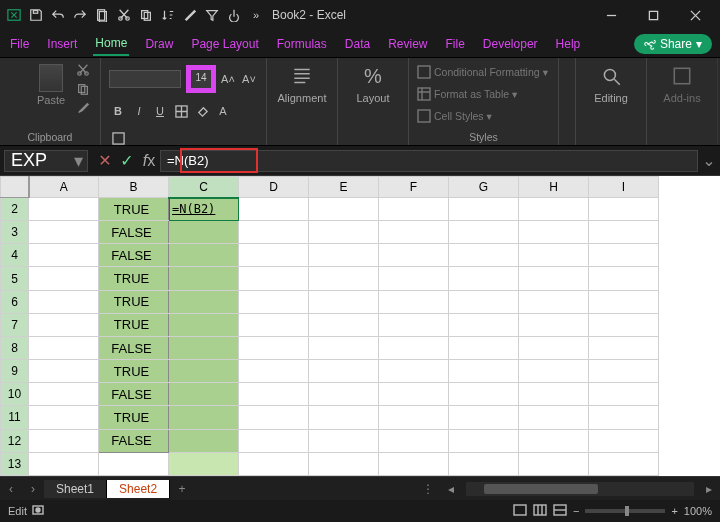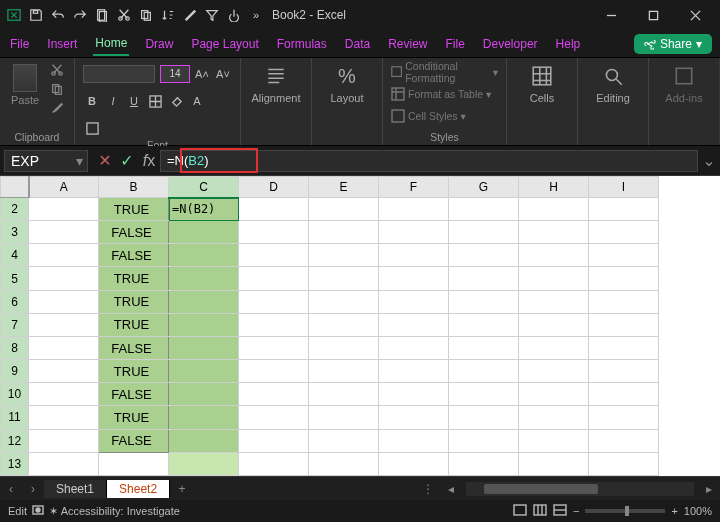--- a/index.html
+++ b/index.html
@@ -12,42 +12,42 @@
 .titlebar .qat .qicon svg { width: 14px; height: 14px; }
 .titlebar .doc-title { flex: 0 0 auto; margin-left: 6px; color: #ccc; font-size: 12px; }
 .titlebar .spacer { flex: 1; }
 .titlebar .win-controls { display: flex; gap: 12px; margin-right: 6px; }
 .titlebar .win-controls .wc { width: 30px; height: 24px; display: flex; align-items: center; justify-content: center; cursor: pointer; color:#ccc; }
 
 
 .tabsrow { height: 28px; background: #1a1a1a; display: flex; align-items: center; padding: 0 8px; font-size: 12px; gap: 14px; border-bottom: 1px solid #000; }
 .tabsrow .tab { color: #d946ef; padding: 4px 2px; cursor: pointer; }
 .tabsrow .tab.active { color: #86efac; border-bottom: 2px solid #169b62; }
-.tabsrow .share-btn { margin-left: auto; background: #169b62; padding: 3px 10px; border-radius: 5px; display:flex; gap:4px; align-items:center; font-size:12px; cursor:pointer;}
+.tabsrow .share-btn { margin-left: auto; background: #169b62; padding: 3px 10px; border-radius: 10px; display:flex; gap:4px; align-items:center; font-size:12px; cursor:pointer;}
 
 
 .ribbon { height: 88px; background: #2b2b2b; display: flex; font-size: 11px; color: #888; border-bottom:1px solid #000;}
 .ribbon .group { border-right: 1px solid #444; display: flex; flex-direction: column; padding: 4px 8px 2px; }
 .ribbon .group .glabel { text-align: center; margin-top: auto; font-size: 10.5px; color: #999; padding-top:2px;}
 .ribbon .group .gbody { flex: 1; display: flex; align-items: flex-start; gap: 6px; }
-.clipboard .pastebig { width: 34px; text-align: center; color:#888; }
+.clipboard .pastebig { width: 34px; text-align: center; color:#888;margin-left:26px; }
 .clipboard .pastebig .picon{ width:24px;height:28px;border:1px solid #555;margin:2px auto;background:linear-gradient(#444,#333);}
 .clipboard .mini { display:flex;flex-direction:column;gap:3px;}
 .miniicon{width:18px;height:16px;display:flex;align-items:center;justify-content:center;color:#888;}
 .font .fontsel{width:72px;height:18px;background:#3a3a3a;border:1px solid #555;}
-.font .sizesel{width:30px;height:18px;background:#3a3a3a;border:1px solid #d946ef;font-size:10px;line-height:16px;text-align:center;color:#ccc;margin-left:2px;}
+.font .sizesel{width:30px;height:28px;background:#3a3a3a;border:5px solid #d946ef;font-size:10px;line-height:16px;text-align:center;color:#ccc;margin-left:2px;}
 .font .row{display:flex;gap:3px;margin-top:3px;align-items:center;}
 .font .fbtn{width:18px;height:18px;display:flex;align-items:center;justify-content:center;color:#bbb;font-size:11px;}
 .bigbtn{display:flex;flex-direction:column;align-items:center;gap:2px;color:#aaa;width:54px;}
 .bigbtn .bicon{height:28px;display:flex;align-items:center;justify-content:center;}
 .styles .srow{display:flex;align-items:center;gap:3px;color:#777;height:20px;font-size:10.5px;}
 
 
 .namebox-row { height: 30px; background: #1a1a1a; display: flex; align-items: center; border-bottom: 1px solid #333; position:relative;}
-.namebox { width: 84px; height: 22px; background: #2b2b2b; color: #fff; font-size: 14px; padding-left: 6px; display:flex;align-items:center;border:1px solid #444; margin-left:4px;}
+.namebox { width: 84px; height: 22px; background: #2b2b2b; color: #fff; font-size: 18px; padding-left: 6px; display:flex;align-items:center;border:1px solid #444; margin-left:4px;}
 .namebox .dd { margin-left:auto; margin-right:4px; color:#888;}
 .fb-sep{width:6px;}
 .fb-btn { width: 22px; height: 22px; display: flex; align-items: center; justify-content: center; color: #aaa; cursor:pointer;}
 .fb-btn.cancel{color:#c06060;}
 .fb-btn.enter{color:#6adf97;}
 .formula-input { flex: 1; height: 22px; background: #2b2b2b; color: #fff; padding: 0 6px; font-size: 13px; border:1px solid #444;display:flex;align-items:center;font-family:Consolas,monospace;}
 .formula-highlight { position:absolute; left:180px; top:2px; width:78px; height:25px; border:2px solid #e03030; pointer-events:none;}
 .fb-expand{width:22px;color:#888;display:flex;align-items:center;justify-content:center;}
 
 
@@ -56,26 +56,26 @@
 .grid th, .grid td { border: 1px solid #d0d0d0; height: 21px; padding: 0; }
 .grid .corner { width: 28px; background:#e6e6e6; border-right: 2px solid #999; border-bottom:1px solid #999;}
 .grid thead th { background: #e6e6e6; font-weight: normal; text-align:center; font-size:12px;}
 .grid thead th.selcol { background: #c0e0c0; border-bottom:2px solid #107c41;}
 .grid tbody th { width:28px; background: #e6e6e6; font-weight: normal; text-align:center; font-size:12px;}
 .grid td { width: 70px; text-align: right; padding-right: 4px; }
 .grid td.colB{ text-align:center; }
 .grid td.green{ background:#a9d08e; }
 .grid td.lightgreen{ background:#c8e6b0; }
 .grid td.edit{ text-align:left; padding-left:3px; font-family:Consolas,monospace; font-size:12px;}
-.grid td.active{ outline:1px solid #107c41; outline-offset:-1px;}
+.grid td.active{ outline:1px solid #107c41; outline-offset:-1px;text-decoration:underline;}
 .grid tbody tr.srow th { background:#c0e0c0;}
 .grid td.colB.green{border-left:1.5px solid #888;border-right:1.5px solid #888;}
 .grid tr.first td.colB.green{border-top:1.5px solid #888;}
 .grid tr.last td.colB.green{border-bottom:1.5px solid #888;}
-.colref{color:#5eead4;}
+.colref{color:#ffffff;}
 
 
 .sheettabs { height: 24px; background: #1f1f1f; display: flex; align-items: center; font-size: 12px; border-top:1px solid #333;}
 .sheettabs .nav{width:22px;text-align:center;color:#888;cursor:pointer;}
 .sheettabs .stab{padding:2px 12px;background:#2b2b2b;color:#ccc;cursor:pointer;border-right:1px solid #000;}
 .sheettabs .stab.active{background:#fff;color:#c2410c;}
 .sheettabs .addtab{width:24px;text-align:center;color:#888;cursor:pointer;}
 .sheettabs .scrollbar{flex:1;height:14px;background:#2b2b2b;margin:0 4px;position:relative;}
 .sheettabs .scrollbar .thumb{position:absolute;left:18px;top:2px;height:10px;width:50%;background:#555;border-radius:2px;}
 
@@ -302,31 +302,20 @@
             <rect x="1" y="1" width="12" height="12"></rect>
             <path d="M1 5h12M5 1v12"></path>
           </svg><span>Format as Table</span> ▾</div>
       <div class="srow"><svg viewBox="0 0 14 14" width="14">
             <rect x="1" y="1" width="12" height="12"></rect>
           </svg><span>Cell Styles</span> ▾</div>
     </div>
     <div class="glabel">Styles</div>
   </div>
   <div class="group">
-    <div class="gbody">
-        <div class="bigbtn">
-          <div class="bicon">
-            <svg viewBox="0 0 20 20" width="22">
-              <rect x="2" y="2" width="16" height="16"></rect>
-              <path d="M2 8h16M2 14h16M8 2v16M14 2v16"></path>
-            </svg>
-          </div>
-          <span>Cells</span>
-        </div>
-      </div>
       <div class="glabel"></div>
   </div>
   <div class="group">
     <div class="gbody">
         <div class="bigbtn">
           <div class="bicon">
             <svg viewBox="0 0 20 20" width="22">
               <circle cx="9" cy="9" r="5"></circle>
               <path d="M13 13l5 5"></path>
             </svg>
@@ -548,21 +537,20 @@
     </div>
   <div class="nav">▸</div>
 </div>
 
 <div class="statusbar">
   <span>Edit</span>
   <span><svg width="14" height="14" viewBox="0 0 14 14">
         <rect x="2" y="3" width="10" height="8"></rect>
         <circle cx="7" cy="7" r="2" fill="#bbb"></circle>
       </svg></span>
-  <span>✶ <span>Accessibility: Investigate</span></span>
   <div class="zoom">
     <span><svg width="14" height="12" viewBox="0 0 14 12">
           <rect x="1" y="1" width="12" height="10"></rect>
         </svg></span>
     <span><svg width="14" height="12" viewBox="0 0 14 12">
           <rect x="1" y="1" width="12" height="10"></rect>
           <path d="M5 1v10M9 1v10"></path>
         </svg></span>
     <span><svg width="14" height="12" viewBox="0 0 14 12">
           <rect x="1" y="1" width="12" height="10"></rect>

